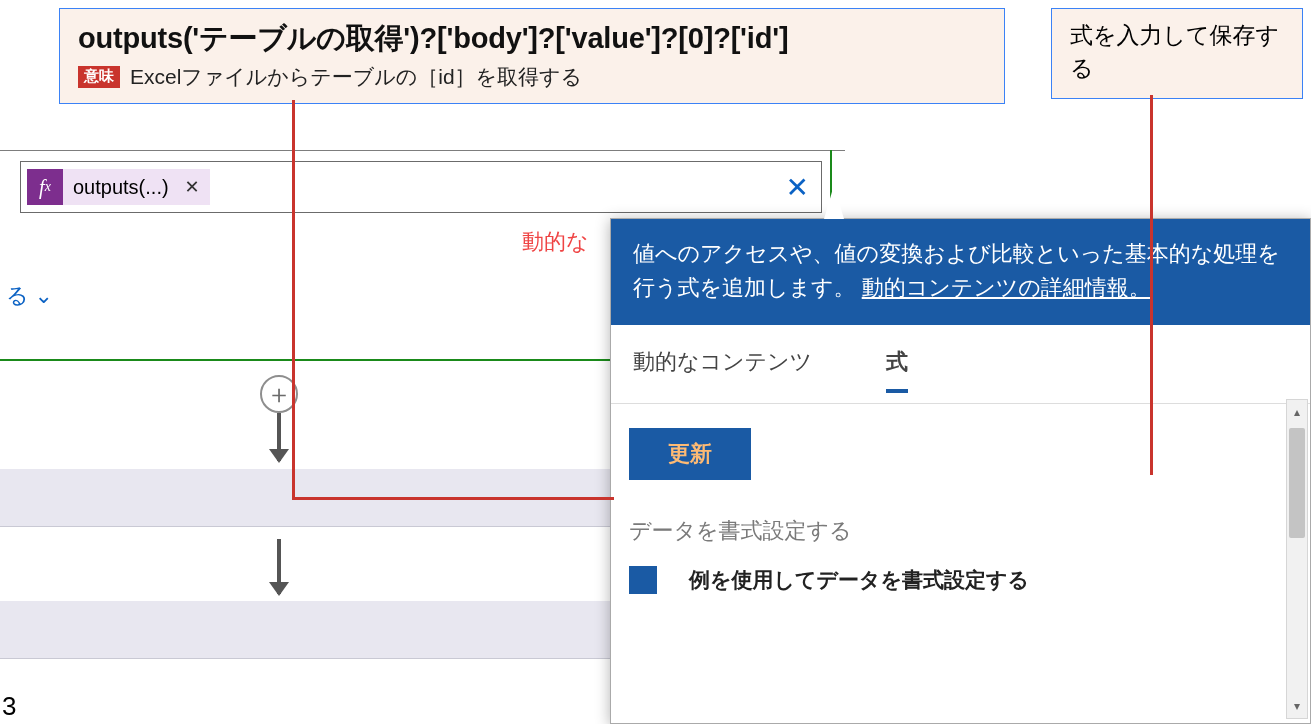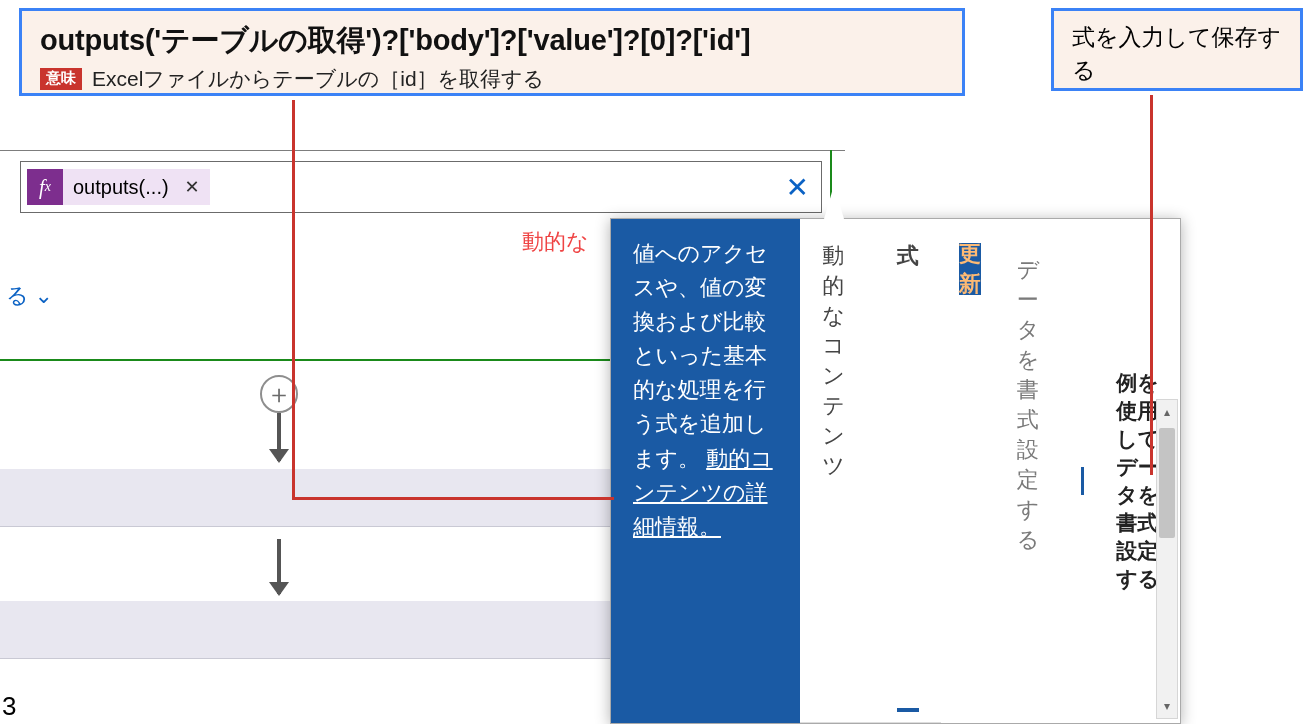--- a/index.html
+++ b/index.html
@@ -9,23 +9,24 @@
     background: #fff;
     width: 1311px;
     height: 724px;
     overflow: hidden;
     position: relative;
   }
 
   
   .callout {
     position: absolute;
-    border: 3px solid #3b82f6;
+    border: 1px solid #3b82f6;
     background: #fbf1ea;
-    padding: 10px 18px 0;
+    padding: 10px 18px 12px;
+    margin-left: 40px;
   }
   .callout.left {
     left: 19px; top: 8px;
     width: 946px;
   }
   .callout.left .expr {
     font-size: 29px;
     font-weight: 700;
     color: #111;
     letter-spacing: -.2px;
@@ -174,27 +175,27 @@
   .b3-num {
     position:absolute;
     left:2px; top:540px;
     font-size:26px;
   }
 
   
   .panel {
     position:absolute;
     left:610px; top:218px;
-    width:571px;
+    width:701px;
     height:506px;
     background:#fff;
     box-shadow:0 2px 14px rgba(0,0,0,.3);
     border:1px solid #aaa;
     display:flex;
-    flex-direction:row;
+    flex-direction:column;
   }
   .panel::before{
     content:"";
     position:absolute;
     left:213px; top:-34px;
     width:0;height:0;
     border-left:10px solid transparent;
     border-right:10px solid transparent;
     border-bottom:34px solid #fff;
     z-index:40;
@@ -209,21 +210,21 @@
     gap:20px;
   }
   .panel-head .txt {flex:1;}
   .panel-head a {color:#fff; text-decoration:underline;}
   .hide-btn {
     font-size:22px;
     white-space:nowrap;
   }
   .tabs {
     display:flex;
-    gap:52px;
+    gap:74px;
     padding:22px 22px 10px;
     font-size:22px;
     border-bottom:1px solid #ddd;
   }
   .tab {color:#444;}
   .tab.active {font-weight:700; border-bottom:4px solid #1a5aa4; padding-bottom:12px;}
 
   .expr-row {
     margin:24px 18px 0;
     border:3px solid #c9342d;

